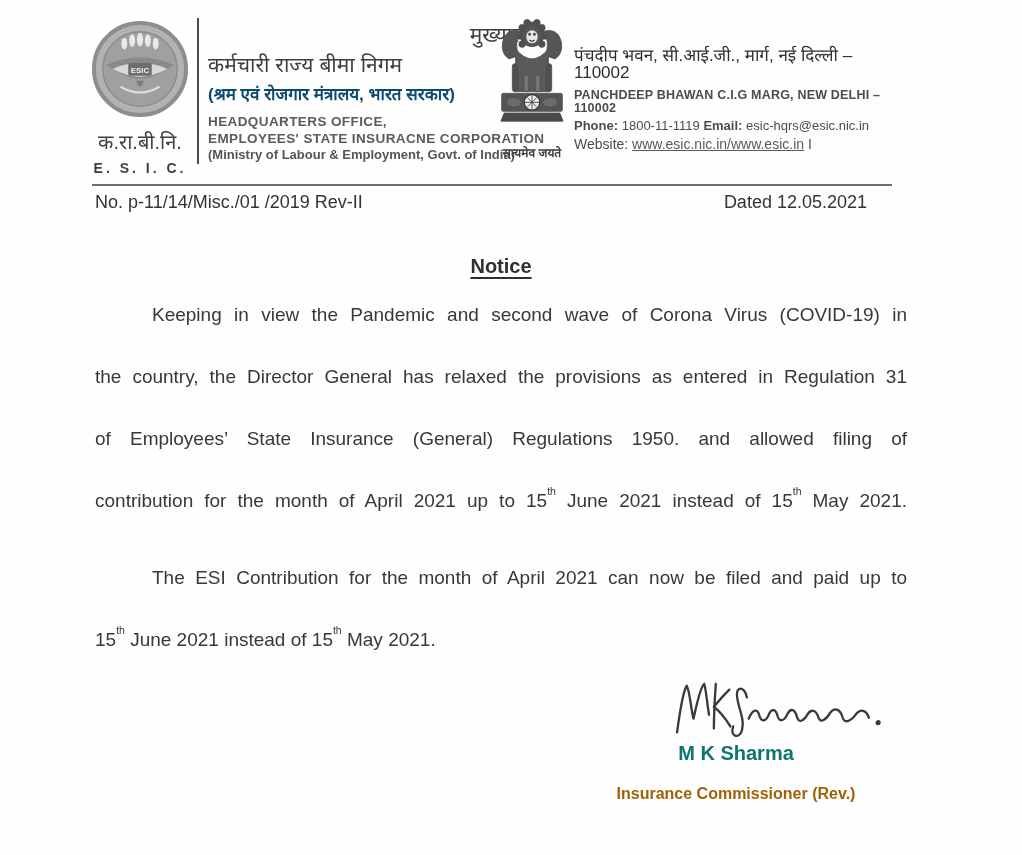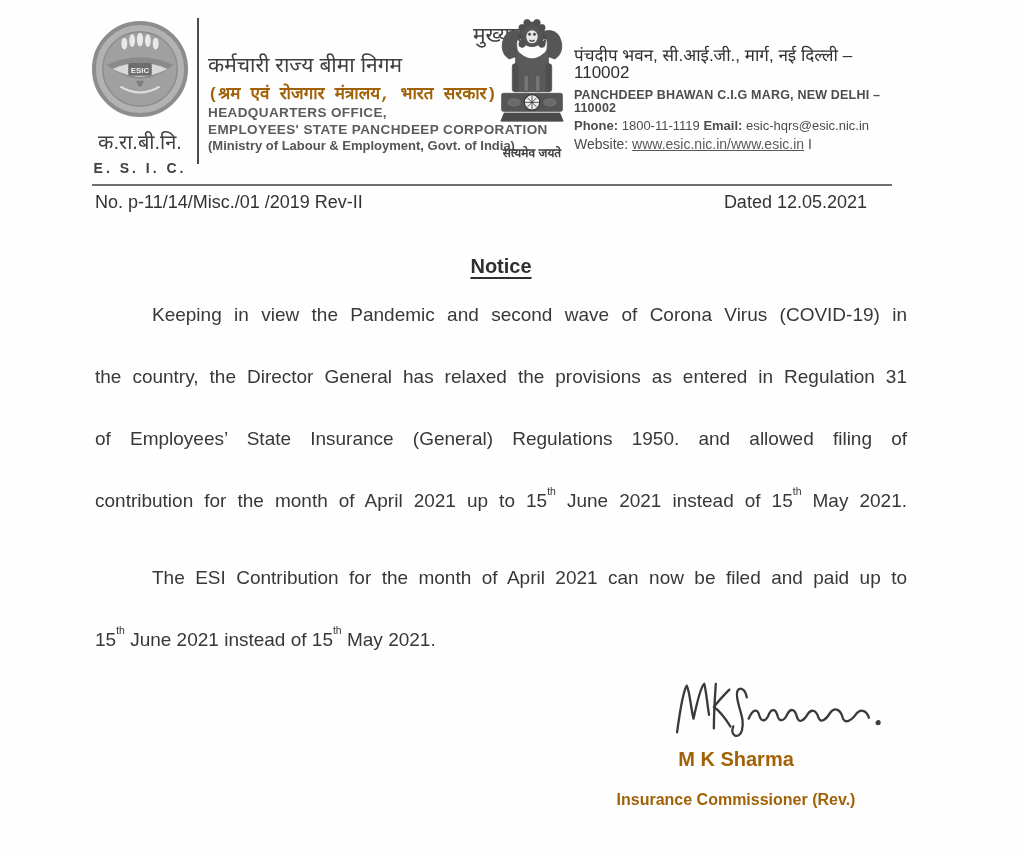--- a/index.html
+++ b/index.html
@@ -13,21 +13,21 @@
     overflow:hidden;
   }
   
   .logo-block{position:absolute;left:88px;top:20px;width:104px;text-align:center;}
   .logo-hindi{font-size:20px;font-weight:400;color:#3f3f3f;margin-top:6px;}
   .logo-en{font-size:14px;font-weight:700;color:#3f3f3f;letter-spacing:3px;margin-top:5px;}
   .v-divider{position:absolute;left:197px;top:18px;width:2px;height:146px;background:#4a4a4a;}
   .office-block{position:absolute;left:208px;top:24px;line-height:1;}
   .office-hindi1{font-size:21px;color:#3e3e3e;margin-bottom:9px;text-align:right;}
   .office-hindi2{font-size:21px;color:#3e3e3e;margin-bottom:11px;}
-  .office-hindi3{font-size:17px;font-weight:600;color:#a16207;margin-bottom:3px;font-family:Liberation Mono, monospace;}
+  .office-hindi3{font-size:17px;font-weight:600;color:#0c4a6e;margin-bottom:12px;}
   .office-en1,.office-en2{font-size:13.5px;font-weight:600;color:#5b5b5b;letter-spacing:.4px;margin-bottom:3px;}
   .office-en3{font-size:13px;font-weight:700;color:#555;}
   .emblem-block{position:absolute;left:484px;top:6px;width:96px;text-align:center;}
   .emblem-caption{font-size:12px;font-weight:700;color:#3e3e3e;margin-top:2px;}
   .contact-block{position:absolute;left:574px;top:47px;width:310px;line-height:1;}
   .addr-hi{font-size:17px;font-weight:400;color:#2e2e2e;margin-bottom:8px;}
   .addr-en{font-size:12.5px;font-weight:700;color:#4c4c4c;letter-spacing:.2px;margin-bottom:5px;}
   .phone-line{font-size:13px;color:#4c4c4c;margin-bottom:5px;}
   .phone-line .b{font-weight:700;}
   .web-line{font-size:14px;color:#4c4c4c;}
@@ -41,21 +41,21 @@
   .para{position:absolute;left:95px;width:812px;font-size:19px;color:#383838;}
   .para1{top:284px;line-height:62px;}
   .para2{top:547px;line-height:62px;}
   .line{text-align:justify;}
   .line.just{text-align-last:justify;}
   .line.indent{text-indent:57px;}
   sup{font-size:.55em;position:relative;top:-.45em;line-height:0;}
   
   .sign-block{position:absolute;left:560px;top:678px;width:352px;text-align:center;}
   .signature{display:block;margin:0 auto 0 110px;}
-  .sign-name{font-size:20px;font-weight:700;color:#a16207;margin-top:8px;}
+  .sign-name{font-size:20px;font-weight:700;color:#0f766e;margin-top:2px;}
   .sign-title{font-size:16px;font-weight:700;color:#a16207;margin-top:20px;}
   svg{overflow:visible;}
 </style>
 </head>
 <body>
 
 <div class="page">
 
   <div class="logo-block">
     <svg width="98" height="98" viewBox="0 0 100 100">
@@ -81,21 +81,21 @@
     <div class="logo-en">E. S. I. C.</div>
   </div>
 
   <div class="v-divider"></div>
 
   <div class="office-block">
     <div class="office-hindi1">मुख्यालय,</div>
     <div class="office-hindi2">कर्मचारी राज्य बीमा निगम</div>
     <div class="office-hindi3">(श्रम एवं रोजगार मंत्रालय, भारत सरकार)</div>
     <div class="office-en1">HEADQUARTERS OFFICE,</div>
-    <div class="office-en2">EMPLOYEES' STATE PANCHDEEP CORPORATION</div>
+    <div class="office-en2">EMPLOYEES' STATE INSURACNE CORPORATION</div>
     <div class="office-en3">(Ministry of Labour &amp; Employment, Govt. of India)</div>
   </div>
 
   <div class="emblem-block">
     <svg width="82" height="132" viewBox="0 0 100 160">
       <g fill="#4f4f4f" stroke="#4f4f4f">
 
         <circle cx="50" cy="34" r="15" fill="#555"></circle>
         <circle cx="38" cy="26" r="4"></circle>
           <circle cx="62" cy="26" r="4"></circle>

